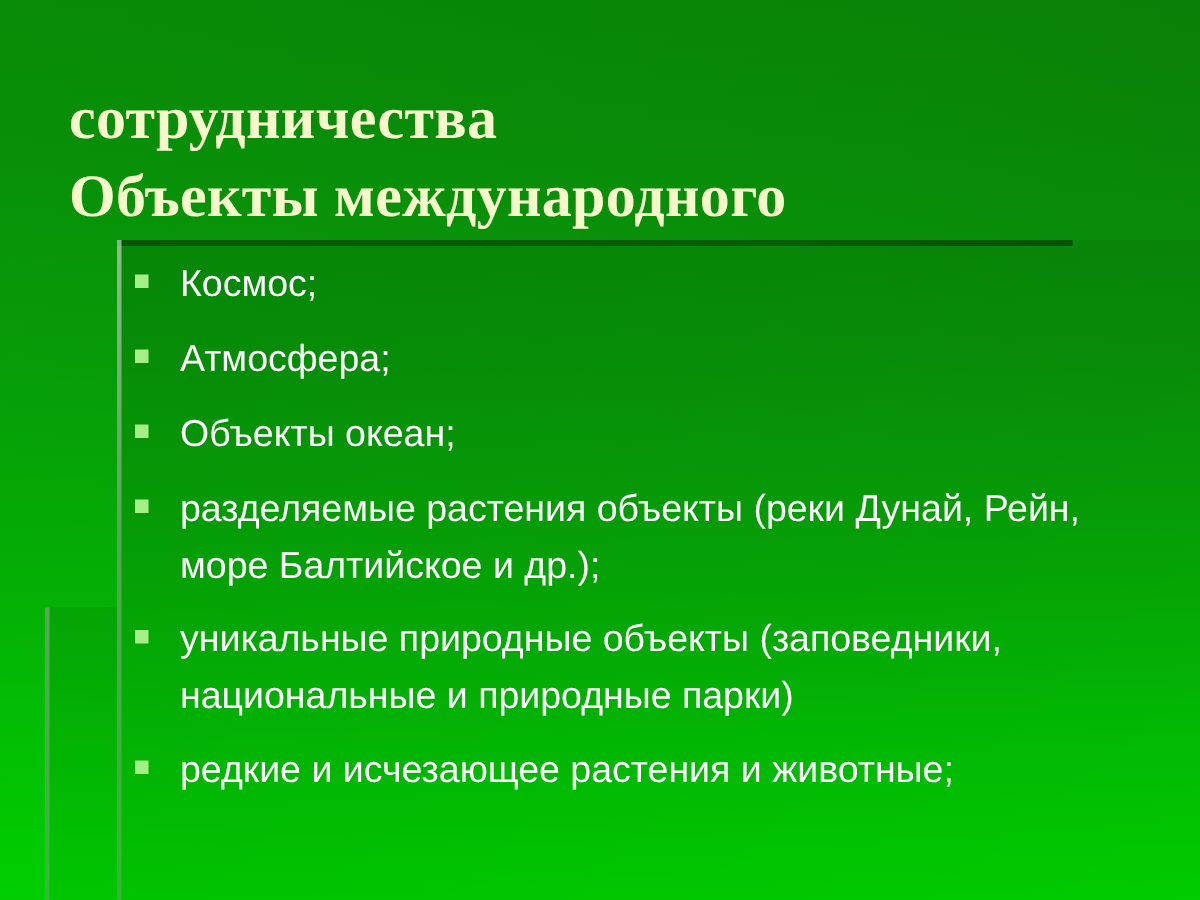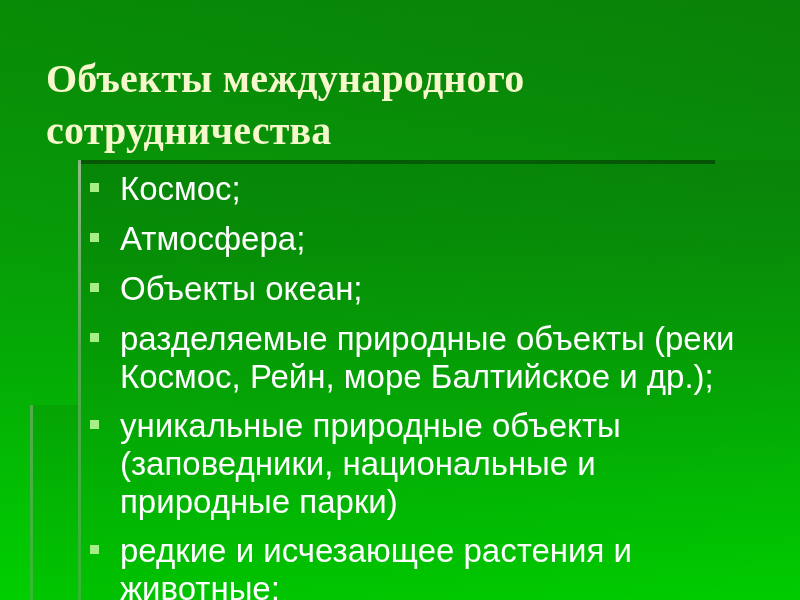--- a/index.html
+++ b/index.html
@@ -115,21 +115,21 @@
     margin: 0;
     padding: 0;
     list-style: none;
   }
 
   .bullet-item {
     position: relative;
     padding-left: 32px;
     margin-bottom: 12px;
     color: #ffffff;
-    font-size: 33px;
+    font-size: 25px;
     line-height: 38px;
     font-family: "Liberation Sans", sans-serif;
   }
 
   .bullet-item.tight { margin-bottom: 11px; }
 
   .bullet-marker {
     position: absolute;
     left: 2px;
     top: 13px;
@@ -146,40 +146,40 @@
 
 <div class="slide">
 
   <div class="panel-band"></div>
   <div class="lower-band"></div>
   <div class="hrule"></div>
   <div class="vrule-main"></div>
   <div class="vrule-lower"></div>
 
   <h1 class="title">
+    <span class="title-line">сотрудничества</span>
     <span class="title-line">Объекты международного</span>
-    <span class="title-line">сотрудничества</span>
   </h1>
 
   <ul class="bullets">
     <li class="bullet-item">
       <span class="bullet-marker"></span>
       <span class="bullet-text">Космос;</span>
     </li>
     <li class="bullet-item">
       <span class="bullet-marker"></span>
       <span class="bullet-text">Атмосфера;</span>
     </li>
     <li class="bullet-item">
       <span class="bullet-marker"></span>
       <span class="bullet-text">Объекты океан;</span>
     </li>
     <li class="bullet-item tight">
       <span class="bullet-marker"></span>
-      <span class="bullet-text">разделяемые природные объекты (реки Космос, Рейн, море Балтийское и др.);</span>
+      <span class="bullet-text">разделяемые растения объекты (реки Дунай, Рейн, море Балтийское и др.);</span>
     </li>
     <li class="bullet-item tight">
       <span class="bullet-marker"></span>
       <span class="bullet-text">уникальные природные объекты (заповедники, национальные и природные парки)</span>
     </li>
     <li class="bullet-item tight">
       <span class="bullet-marker"></span>
       <span class="bullet-text">редкие и исчезающее растения и животные;</span>
     </li>
   </ul>

